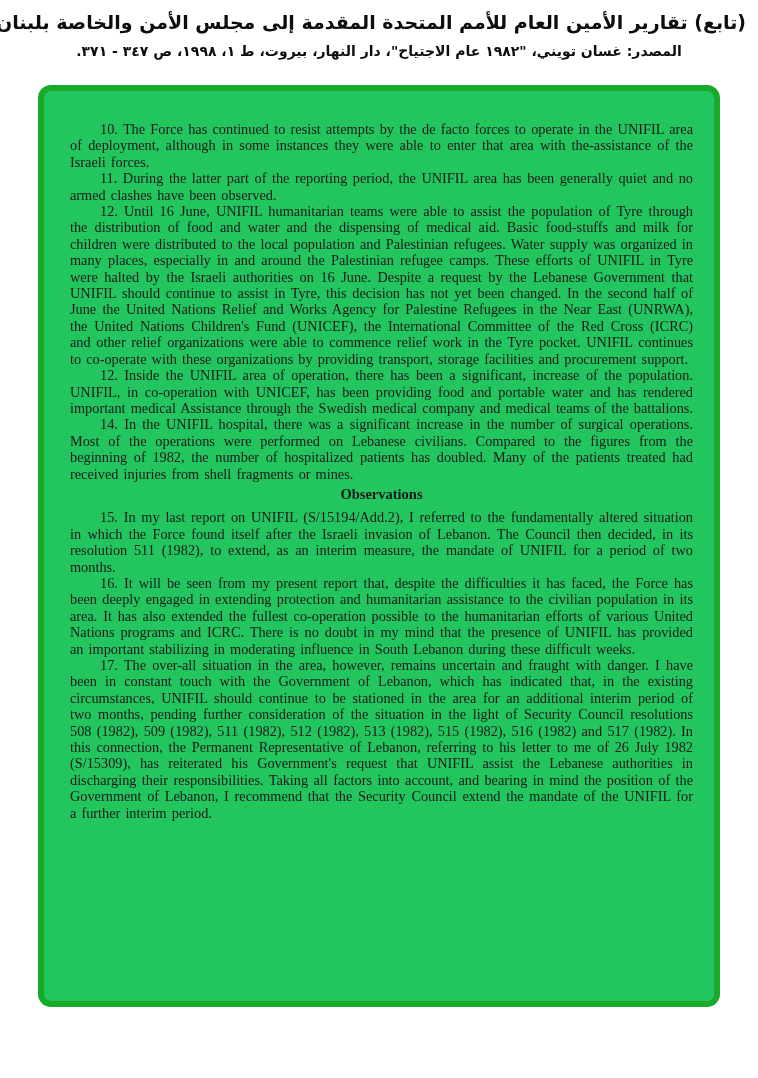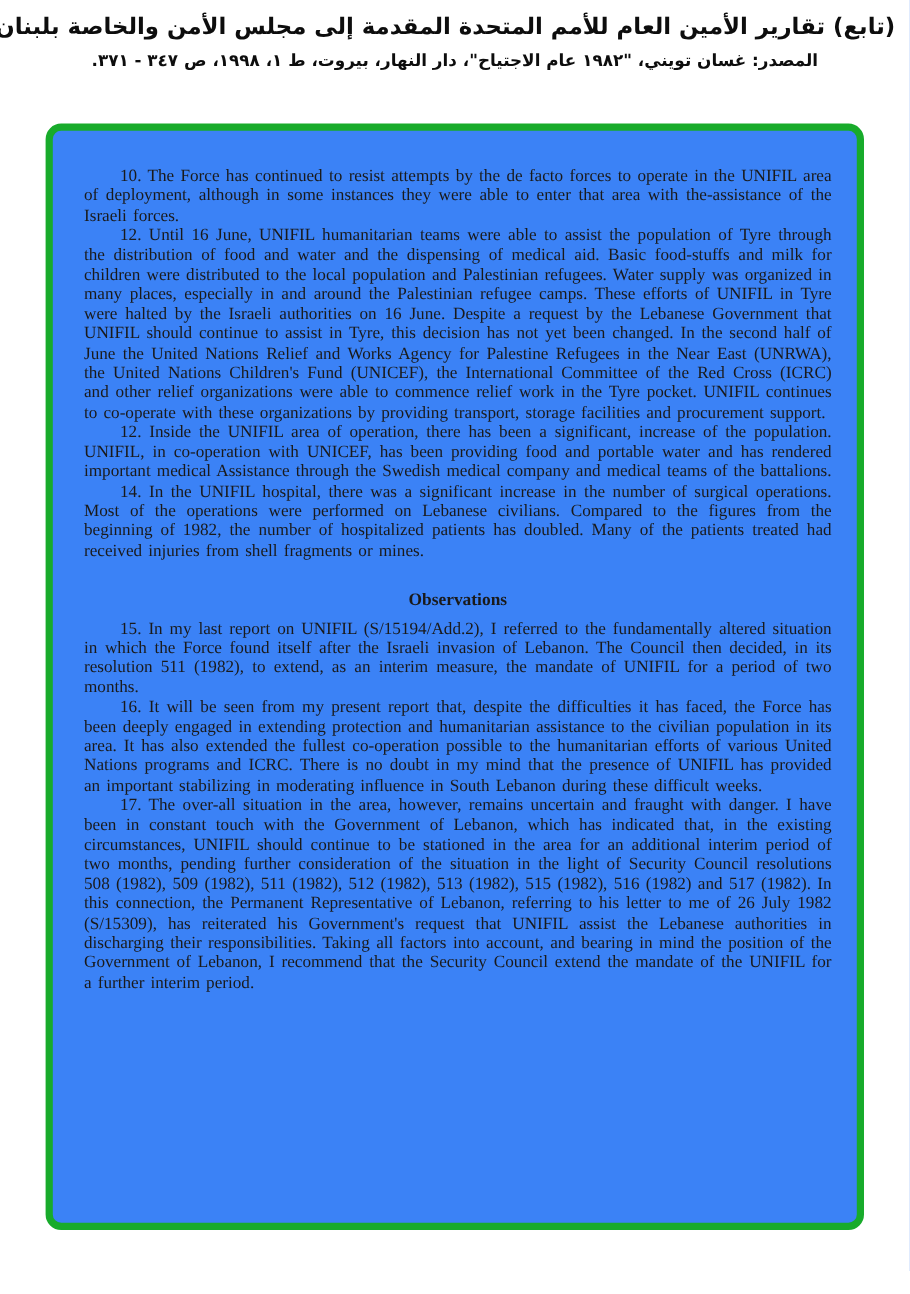--- a/index.html
+++ b/index.html
@@ -33,26 +33,26 @@
   .arabic-source {
     font-size: 14px;
     line-height: 22px;
     margin-top: 4px;
   }
 
   
   .green-box {
     position: absolute;
     left: 38px;
-    top: 103px;
+    top: 85px;
     width: 682px;
     height: 922px;
     border: 6px solid #18ab2b;
     border-radius: 13px;
-    background: #3b82f6;
+    background: #22c55e;
   }
 
   
   .doc-body {
     position: absolute;
     top: 30px;
     left: 26px;
     right: 21px;
     font-size: 14.3px;
     line-height: 16.4px;
@@ -61,38 +61,39 @@
     color: #1a1a1a;
   }
   .doc-body p.paragraph {
     margin: 0;
     text-indent: 30px;
   }
   .doc-body h3.heading {
     font-size: 14.5px;
     font-weight: 700;
     text-align: center;
-    margin: 25px 0 7px 0;
+    margin: 4px 0 7px 0;
     word-spacing: 0;
   }
 </style>
 </head>
 <body>
 
 <div class="page">
 
   <header class="arabic-header" dir="rtl">
     <div class="arabic-title">(تابع) تقارير الأمين العام للأمم المتحدة المقدمة إلى مجلس الأمن والخاصة بلبنان واليونيفل.</div>
     <div class="arabic-source">المصدر: غسان تويني، "١٩٨٢ عام الاجتياح"، دار النهار، بيروت، ط ١، ١٩٩٨، ص ٣٤٧ - ٣٧١.</div>
   </header>
 
   <div class="green-box" style="border-color: rgb(24, 171, 43);">
     <div class="doc-body" style="color: rgb(26, 26, 26);">
 
     <p class="paragraph">10. The Force has continued to resist attempts by the de facto forces to operate in the UNIFIL area of deployment, although in some instances they were able to enter that area with the-assistance of the Israeli forces.</p>
+        <p class="paragraph">11. During the latter part of the reporting period, the UNIFIL area has been generally quiet and no armed clashes have been observed.</p>
         <p class="paragraph">12. Until 16 June, UNIFIL humanitarian teams were able to assist the population of Tyre through the distribution of food and water and the dispensing of medical aid. Basic food-stuffs and milk for children were distributed to the local population and Palestinian refugees. Water supply was organized in many places, especially in and around the Palestinian refugee camps. These efforts of UNIFIL in Tyre were halted by the Israeli authorities on 16 June. Despite a request by the Lebanese Government that UNIFIL should continue to assist in Tyre, this decision has not yet been changed. In the second half of June the United Nations Relief and Works Agency for Palestine Refugees in the Near East (UNRWA), the United Nations Children's Fund (UNICEF), the International Committee of the Red Cross (ICRC) and other relief organizations were able to commence relief work in the Tyre pocket. UNIFIL continues to co-operate with these organizations by providing transport, storage facilities and procurement support.</p>
         <p class="paragraph">12. Inside the UNIFIL area of operation, there has been a significant, increase of the population. UNIFIL, in co-operation with UNICEF, has been providing food and portable water and has rendered important medical Assistance through the Swedish medical company and medical teams of the battalions.</p>
         <p class="paragraph">14. In the UNIFIL hospital, there was a significant increase in the number of surgical operations. Most of the operations were performed on Lebanese civilians. Compared to the figures from the beginning of 1982, the number of hospitalized patients has doubled. Many of the patients treated had received injuries from shell fragments or mines.</p>
         <h3 class="heading">Observations</h3>
         <p class="paragraph">15. In my last report on UNIFIL (S/15194/Add.2), I referred to the fundamentally altered situation in which the Force found itself after the Israeli invasion of Lebanon. The Council then decided, in its resolution 511 (1982), to extend, as an interim measure, the mandate of UNIFIL for a period of two months.</p>
         <p class="paragraph">16. It will be seen from my present report that, despite the difficulties it has faced, the Force has been deeply engaged in extending protection and humanitarian assistance to the civilian population in its area. It has also extended the fullest co-operation possible to the humanitarian efforts of various United Nations programs and ICRC. There is no doubt in my mind that the presence of UNIFIL has provided an important stabilizing in moderating influence in South Lebanon during these difficult weeks.</p>
         <p class="paragraph">17. The over-all situation in the area, however, remains uncertain and fraught with danger. I have been in constant touch with the Government of Lebanon, which has indicated that, in the existing circumstances, UNIFIL should continue to be stationed in the area for an additional interim period of two months, pending further consideration of the situation in the light of Security Council resolutions 508 (1982), 509 (1982), 511 (1982), 512 (1982), 513 (1982), 515 (1982), 516 (1982) and 517 (1982). In this connection, the Permanent Representative of Lebanon, referring to his letter to me of 26 July 1982 (S/15309), has reiterated his Government's request that UNIFIL assist the Lebanese authorities in discharging their responsibilities. Taking all factors into account, and bearing in mind the position of the Government of Lebanon, I recommend that the Security Council extend the mandate of the UNIFIL for a further interim period.</p>
       </div>
   </div>
 

